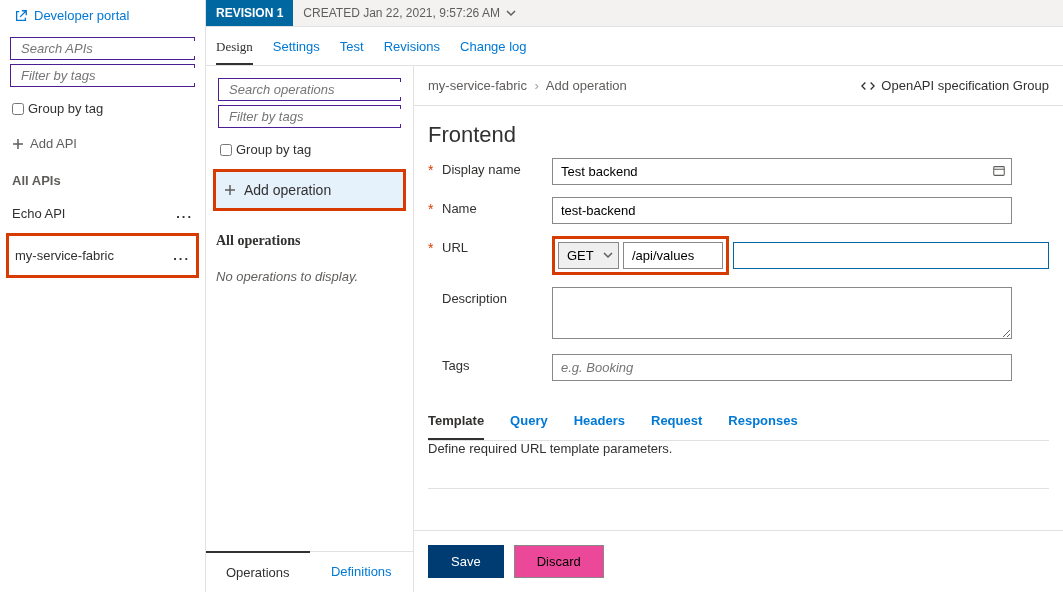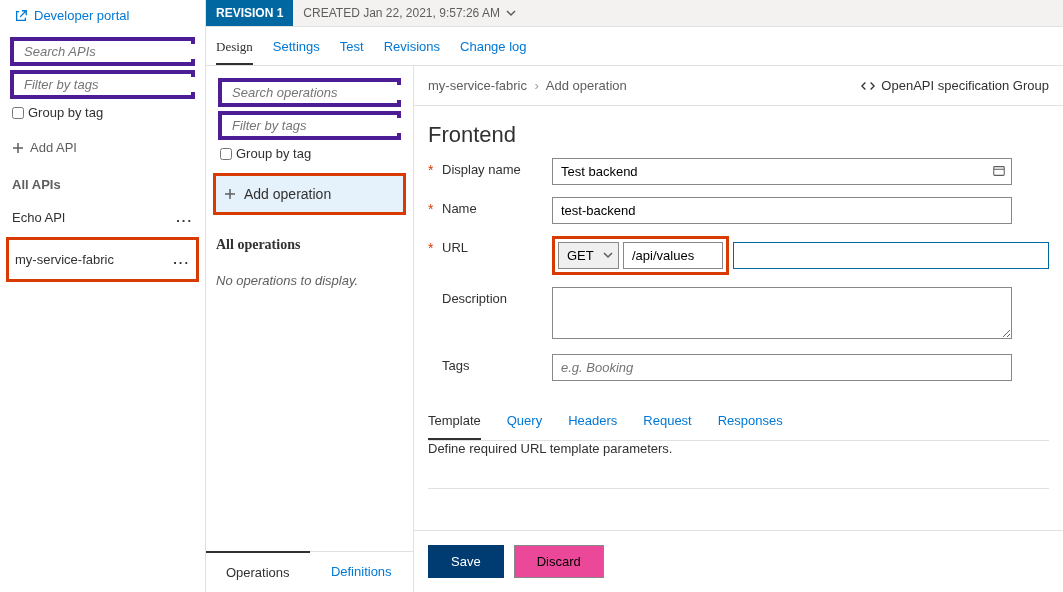--- a/index.html
+++ b/index.html
@@ -3,24 +3,24 @@
 <meta charset="utf-8">
 <style>
 * { box-sizing: border-box; margin: 0; padding: 0; font-family: "Segoe UI", -apple-system, sans-serif; }
 body { background: #fff; color: #323130; font-size: 14px; width: 1063px; height: 592px; overflow: hidden; }
 .app { display: flex; height: 100%; }
 
 
 .sidebar-left { width: 206px; border-right: 1px solid #e1e1e1; padding: 4px 6px; display: flex; flex-direction: column; }
 .dev-portal-link { display: flex; align-items: center; gap: 6px; color: #0078d4; font-size: 13px; padding: 4px 8px 12px; cursor: pointer; }
 .dev-portal-link svg { width: 14px; height: 14px; stroke: #0078d4; fill: none; stroke-width: 1.5; }
-.search-box { display: flex; align-items: center; border: 4px solid #4c1d95; padding: 3px 6px; margin: 2px 4px; font-size: 13px; }
+.search-box { display: flex; align-items: center; border: 1px solid #4c1d95; padding: 3px 6px; margin: 2px 4px; font-size: 13px; }
 .search-box svg { width: 14px; height: 14px; stroke: #605e5c; fill: none; stroke-width: 1.5; }
 .search-box input { border: none; outline: none; flex: 1; font-style: italic; color: #605e5c; padding-left: 4px; font-size: 13px; }
-.group-by-row { display: flex; align-items: center; gap: 4px; font-size: 13px; padding: 4px 6px; }
+.group-by-row { display: flex; align-items: center; gap: 4px; font-size: 13px; padding: 4px 6px; margin-top: 8px; }
 .group-by-row input { width: 12px; height: 12px; }
 .add-api-row { display: flex; align-items: center; gap: 6px; padding: 16px 6px 8px; font-size: 13px; color: #605e5c; cursor: pointer; }
 .add-api-row svg { width: 12px; height: 12px; stroke: #605e5c; stroke-width: 1.5; }
 .section-heading { font-weight: 700; padding: 14px 6px 6px; font-size: 13px; color: #605e5c; }
 .api-item { display: flex; align-items: center; justify-content: space-between; padding: 12px 6px; font-size: 13px; cursor: pointer; }
 .api-item .dots { letter-spacing: 2px; font-weight: 700; }
 .api-item.highlighted { border: 3px solid #d83b01; }
 
 
 .pane-mid { width: 208px; border-right: 1px solid #e1e1e1; display: flex; flex-direction: column; }
@@ -60,21 +60,21 @@
 .input-wrap svg.suffix { position: absolute; right: 6px; top: 6px; width: 14px; height: 14px; stroke: #605e5c; fill: none; stroke-width: 1.2; }
 .url-row { display: flex; gap: 4px; align-items: center; }
 .method-select { border: 1px solid #8a8886; padding: 5px 24px 5px 8px; font-size: 13px; appearance: none; position: relative; }
 .select-wrap { position: relative; }
 .select-wrap svg { position: absolute; right: 6px; top: 8px; width: 10px; height: 10px; stroke: #605e5c; fill: none; pointer-events: none; stroke-width: 1.5; }
 .url-input { border: 1px solid #8a8886; padding: 5px 8px; font-size: 13px; width: 100px; }
 .url-highlight { border: 3px solid #d83b01; padding: 3px; display: inline-flex; gap: 4px; }
 .url-rest { flex: 1; border: 1px solid #0067a1; padding: 5px 8px; font-size: 13px; }
 textarea.text-input { height: 52px; resize: both; max-width: 460px; }
 
-.subtabs { display: flex; gap: 26px; margin-top: 22px; border-bottom: 1px solid #e1e1e1; }
+.subtabs { display: flex; gap: 26px; margin-top: 22px; border-bottom: 1px solid #e1e1e1; font-weight: bold; }
 .subtabs .stab { padding: 10px 0; font-size: 13px; color: #0078d4; cursor: pointer; }
 .subtabs .stab.active { color: #323130; border-bottom: 2px solid #323130; }
 
 .subsection-title { font-size: 18px; margin: 20px 0 8px; }
 .subsection-desc { font-size: 13px; color: #323130; margin-bottom: 14px; }
 .param-header { display: flex; font-size: 11px; font-weight: 700; letter-spacing: 0.3px; color: #323130; padding: 10px 0 8px; border-bottom: 1px solid #e1e1e1; }
 
 .footer-actions { display: flex; gap: 10px; padding: 14px; border-top: 1px solid #e1e1e1; }
 .btn { padding: 8px 22px; font-size: 13px; border: 1px solid #8a8886; background: #ec4899; cursor: pointer; }
 .btn.primary { background: #003c71; color: #fff; border-color: #003c71; }

